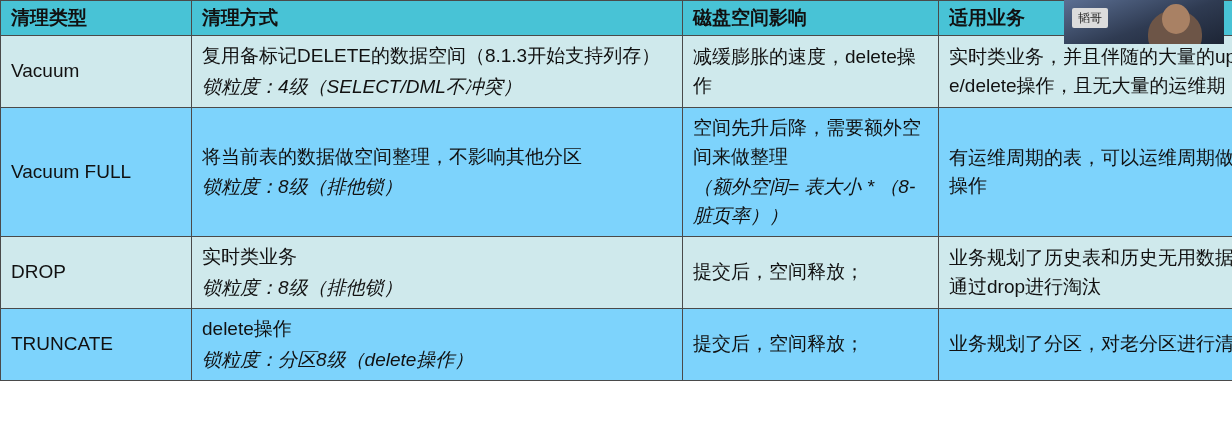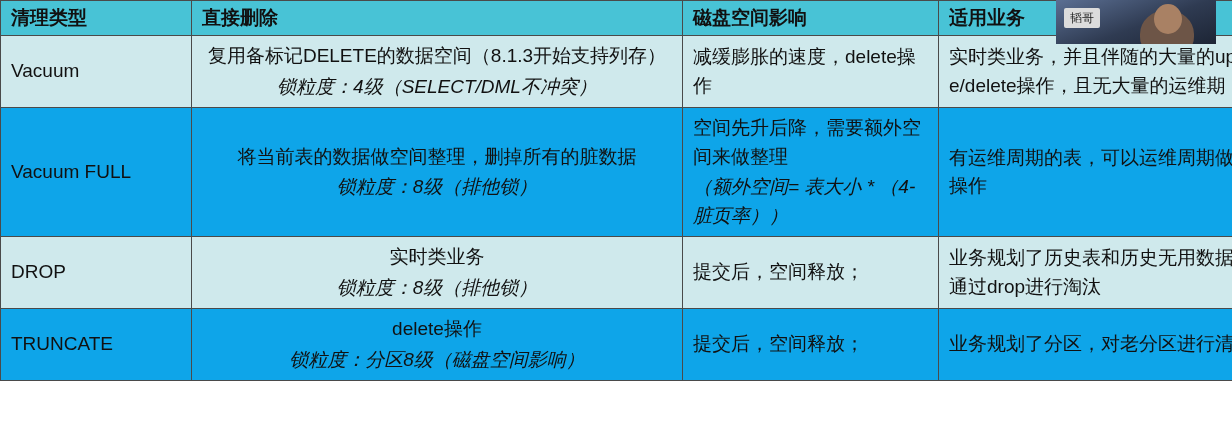--- a/index.html
+++ b/index.html
@@ -40,35 +40,35 @@
     height: 30px;
     padding-top: 2px;
     padding-bottom: 2px;
     font-size: 19px;
     text-align: left;
   }
   table.cleanup-table tbody tr.row-shaded td {
     background: #cfe9ec;
   }
   table.cleanup-table tbody tr.row-plain td {
-    background: #0ea5e9;
+    background: #7dd3fc;
   }
   td.col-type, th.col-type { width: 170px; }
-  td.col-method, th.col-method { width: 470px; text-align: center; }
+  td.col-method, th.col-method { width: 470px; }
   td.col-disk, th.col-disk { width: 235px; margin-left: 44px; }
   td.col-biz, th.col-biz { width: 320px; }
 
   .cell-line { display: block; }
   .cell-line + .cell-line { margin-top: 2px; font-style: italic; }
 
   
   #webcam {
     position: absolute;
     top: 0;
-    right: 16px;
+    right: 8px;
     width: 160px;
     height: 44px;
     overflow: hidden;
     background: linear-gradient(160deg, #5b6f93 0%, #2f3b52 55%, #1d2535 100%);
   }
   #webcam .person {
     position: absolute;
     right: 22px;
     bottom: -14px;
     width: 54px;
@@ -100,21 +100,21 @@
 </style>
 </head>
 <body>
 
 <div id="page">
 
   <table class="cleanup-table">
     <thead>
       <tr>
         <th class="col-type">清理类型</th>
-        <th class="col-method">直接删除</th>
+        <th class="col-method">清理方式</th>
         <th class="col-disk">磁盘空间影响</th>
         <th class="col-biz">适用业务</th>
       </tr>
     </thead>
     <tbody>
 
       <tr class="row-shaded">
         <td class="col-type">Vacuum</td>
         <td class="col-method">
           <span class="cell-line">复用备标记DELETE的数据空间（8.1.3开始支持列存）</span>
@@ -124,26 +124,26 @@
           <span class="cell-line">减缓膨胀的速度，delete操作</span>
         </td>
         <td class="col-biz">
           <span class="cell-line">实时类业务，并且伴随的大量的update/delete操作，且无大量的运维期</span>
         </td>
       </tr>
 
       <tr class="row-plain">
         <td class="col-type">Vacuum FULL</td>
         <td class="col-method">
-          <span class="cell-line">将当前表的数据做空间整理，删掉所有的脏数据</span>
+          <span class="cell-line">将当前表的数据做空间整理，不影响其他分区</span>
           <span class="cell-line">锁粒度：8级（排他锁）</span>
         </td>
         <td class="col-disk">
           <span class="cell-line">空间先升后降，需要额外空间来做整理</span>
-          <span class="cell-line">（额外空间= 表大小 * （4-脏页率））</span>
+          <span class="cell-line">（额外空间= 表大小 * （8-脏页率））</span>
         </td>
         <td class="col-biz">
           <span class="cell-line">有运维周期的表，可以运维周期做该操作</span>
         </td>
       </tr>
 
       <tr class="row-shaded">
         <td class="col-type">DROP</td>
         <td class="col-method">
           <span class="cell-line">实时类业务</span>
@@ -154,21 +154,21 @@
         </td>
         <td class="col-biz">
           <span class="cell-line">业务规划了历史表和历史无用数据，通过drop进行淘汰</span>
         </td>
       </tr>
 
       <tr class="row-plain">
         <td class="col-type">TRUNCATE</td>
         <td class="col-method">
           <span class="cell-line">delete操作</span>
-          <span class="cell-line">锁粒度：分区8级（磁盘空间影响）</span>
+          <span class="cell-line">锁粒度：分区8级（delete操作）</span>
         </td>
         <td class="col-disk">
           <span class="cell-line">提交后，空间释放；</span>
         </td>
         <td class="col-biz">
           <span class="cell-line">业务规划了分区，对老分区进行清理</span>
         </td>
       </tr>
 
     </tbody>

